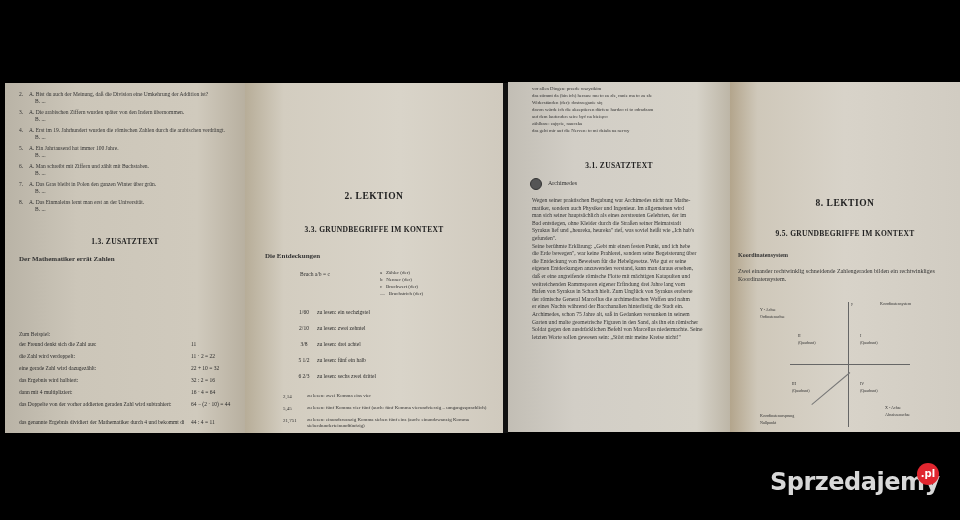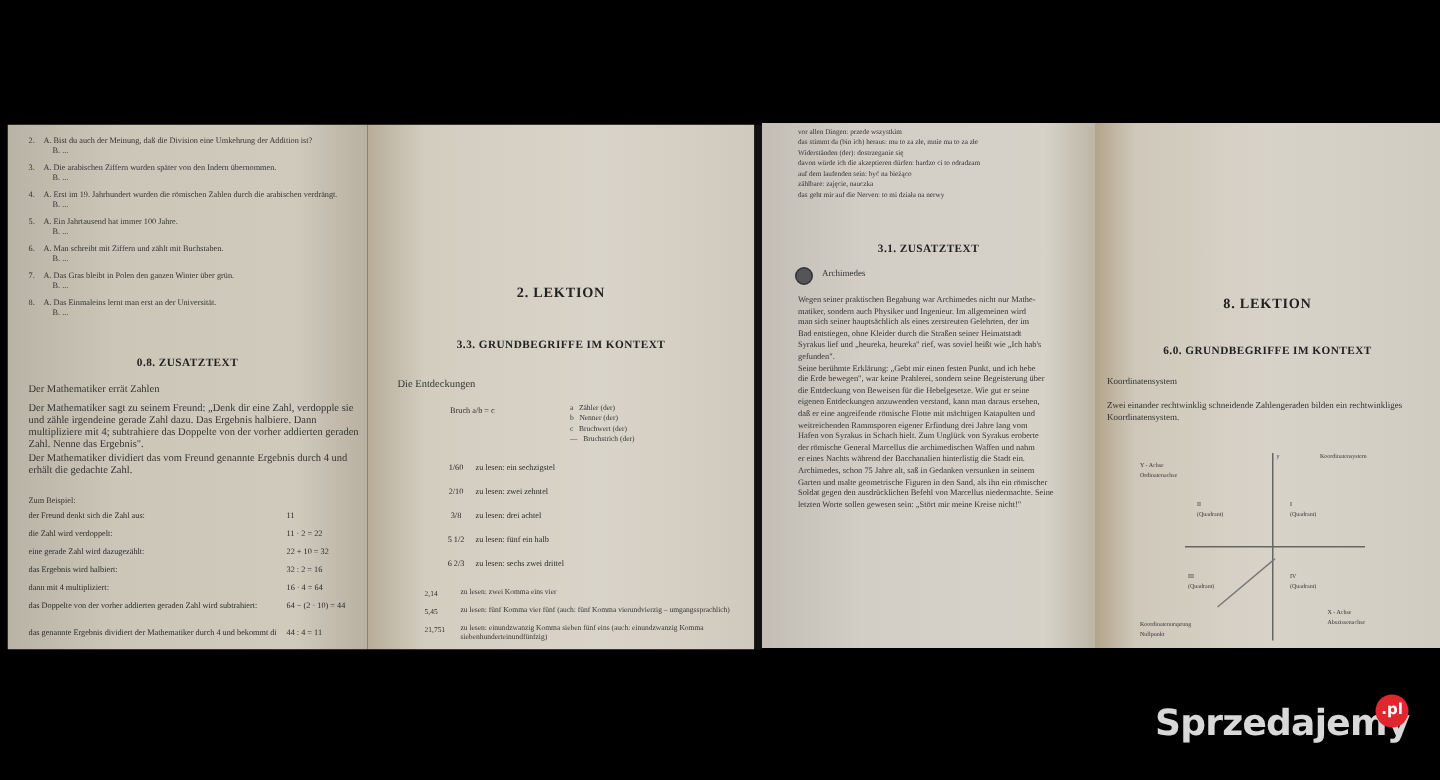--- a/index.html
+++ b/index.html
@@ -9,21 +9,21 @@
     .photo-right { left:508px; width:452px; top:82px; }
     .page { position:absolute; top:0; height:100%; overflow:hidden; color:#2a2a2a; }
     .p-a { left:0; width:240px; background:linear-gradient(90deg,#b9b3a6 0%,#ccc6b9 30%,#d0cabd 80%,#b8b0a0 100%); }
     .p-b { left:240px; width:258px; background:linear-gradient(90deg,#b7ad98 0%,#d3cdc0 15%,#d9d4c9 60%,#d0cabe 100%); }
     .p-c { left:0; width:222px; background:linear-gradient(90deg,#c2beb5 0%,#d2cec6 30%,#d6d2c8 85%,#bdb6a7 100%); }
     .p-d { left:222px; width:230px; background:linear-gradient(90deg,#b3a58c 0%,#cfc8ba 12%,#d8d3c9 50%,#d1ccc2 100%); }
     .t { position:absolute; font-size:6px; line-height:7px; white-space:nowrap; color:#333; }
     .h { font-weight:bold; text-align:center; color:#222; }
     .h1 { font-size:9.5px; letter-spacing:0.5px; }
     .h2 { font-size:7.5px; letter-spacing:0.3px; }
-    .sub { font-weight:normal; font-size:7px; }
+    .sub { font-weight:bold; font-size:7px; }
     .body7 { font-size:7px; line-height:8px; white-space:normal; }
     .ex-row { position:absolute; left:14px; width:220px; font-size:5.5px; line-height:6px; }
     .ex-row .r { position:absolute; left:172px; }
     .frac-row { position:absolute; left:50px; font-size:5.5px; }
     .frac-row .f { display:inline-block; width:18px; text-align:center; }
     .frac-row .l { margin-left:4px; }
     .icon-disc { position:absolute; width:10px; height:10px; border-radius:50%; background:#555; border:1px solid #333; }
     .axis-h { position:absolute; height:1px; background:#666; }
     .axis-v { position:absolute; width:1px; background:#666; }
     .logo { position:absolute; left:770px; top:468px; font-family:"DejaVu Sans", sans-serif; font-weight:bold; font-size:24px; color:#d8d8d8; letter-spacing:-0.5px; }
@@ -51,24 +51,22 @@
         <div class="t" style="left:14px;top:80px;font-size:5.5px;">6.</div>
         <div class="t" style="left:24px;top:80px;font-size:5.5px;">A. Man schreibt mit Ziffern und zählt mit Buchstaben.</div>
         <div class="t" style="left:30px;top:87px;font-size:5.5px;">B. ...</div>
         <div class="t" style="left:14px;top:98px;font-size:5.5px;">7.</div>
         <div class="t" style="left:24px;top:98px;font-size:5.5px;">A. Das Gras bleibt in Polen den ganzen Winter über grün.</div>
         <div class="t" style="left:30px;top:105px;font-size:5.5px;">B. ...</div>
         <div class="t" style="left:14px;top:116px;font-size:5.5px;">8.</div>
         <div class="t" style="left:24px;top:116px;font-size:5.5px;">A. Das Einmaleins lernt man erst an der Universität.</div>
         <div class="t" style="left:30px;top:123px;font-size:5.5px;">B. ...</div>
       </div>
-    <div class="t h h2" style="left:0;width:240px;top:155px;">0.8. ZUSATZTEXT</div>
+    <div class="t h h2" style="left:0;width:240px;top:155px;">1.3. ZUSATZTEXT</div>
     <div class="t sub" style="left:14px;top:173px;">Der Mathematiker errät Zahlen</div>
-    <div class="t body7" style="left:14px;top:185px;width:222px;">Der Mathematiker sagt zu seinem Freund: „Denk dir eine Zahl, verdopple sie und zähle irgendeine gerade Zahl dazu. Das Ergebnis halbiere. Dann multipliziere mit 4; subtrahiere das Doppelte von der vorher addierten geraden Zahl. Nenne das Ergebnis".</div>
-    <div class="t body7" style="left:14px;top:218px;width:222px;">Der Mathematiker dividiert das vom Freund genannte Ergebnis durch 4 und erhält die gedachte Zahl.</div>
     <div class="t" style="left:14px;top:248px;font-size:5.5px;">Zum Beispiel:</div>
     <div id="example-rows">
         <div class="ex-row" style="top:258px;">
           <div class="" style="position:absolute;left:0;width:165px;white-space:nowrap;overflow:hidden;">der Freund denkt sich die Zahl aus:</div>
           <div class="r" style="top:0;">11</div>
         </div>
         <div class="ex-row" style="top:270px;">
           <div class="" style="position:absolute;left:0;width:165px;white-space:nowrap;overflow:hidden;">die Zahl wird verdoppelt:</div>
           <div class="r" style="top:0;">11 · 2 = 22</div>
         </div>
@@ -156,21 +154,21 @@
         <div class="t" style="left:24px;top:213.8px;font-size:5.6px;width:198px;overflow:hidden;">der römische General Marcellus die archimedischen Waffen und nahm</div>
         <div class="t" style="left:24px;top:221.39999999999998px;font-size:5.6px;width:198px;overflow:hidden;">er eines Nachts während der Bacchanalien hinterlistig die Stadt ein.</div>
         <div class="t" style="left:24px;top:229px;font-size:5.6px;width:198px;overflow:hidden;">Archimedes, schon 75 Jahre alt, saß in Gedanken versunken in seinem</div>
         <div class="t" style="left:24px;top:236.6px;font-size:5.6px;width:198px;overflow:hidden;">Garten und malte geometrische Figuren in den Sand, als ihn ein römischer</div>
         <div class="t" style="left:24px;top:244.2px;font-size:5.6px;width:198px;overflow:hidden;">Soldat gegen den ausdrücklichen Befehl von Marcellus niedermachte. Seine</div>
         <div class="t" style="left:24px;top:251.79999999999998px;font-size:5.6px;width:198px;overflow:hidden;">letzten Worte sollen gewesen sein: „Stört mir meine Kreise nicht!"</div>
       </div>
   </div>
   <div class="page p-d">
     <div class="t h h1" style="left:0;width:230px;top:118px;">8. LEKTION</div>
-    <div class="t h h2" style="left:0;width:230px;top:148px;">6.0. GRUNDBEGRIFFE IM KONTEXT</div>
+    <div class="t h h2" style="left:0;width:230px;top:148px;">9.5. GRUNDBEGRIFFE IM KONTEXT</div>
     <div class="t sub" style="left:8px;top:170px;font-size:6px;">Koordinatensystem</div>
     <div class="t body7" style="left:8px;top:185px;width:218px;font-size:6px;line-height:8px;">Zwei einander rechtwinklig schneidende Zahlengeraden bilden ein rechtwinkliges Koordinatensystem.</div>
     <div style="position:absolute;left:30px;top:210px;width:200px;height:140px;">
       <div class="axis-v" style="left:88px;top:10px;height:125px;"></div>
       <div class="axis-h" style="left:30px;top:72px;width:120px;"></div>
       <div style="position:absolute;left:40px;top:80px;width:50px;height:1px;background:#777;transform:rotate(-40deg);transform-origin:right center;"></div>
       <div class="t" style="left:91px;top:8px;font-size:4px;">y</div>
       <div class="t" style="left:0;top:14px;font-size:4px;white-space:pre;">Y - Achse
 Ordinatenachse</div>
       <div class="t" style="left:120px;top:8px;font-size:4px;">Koordinatensystem</div>

